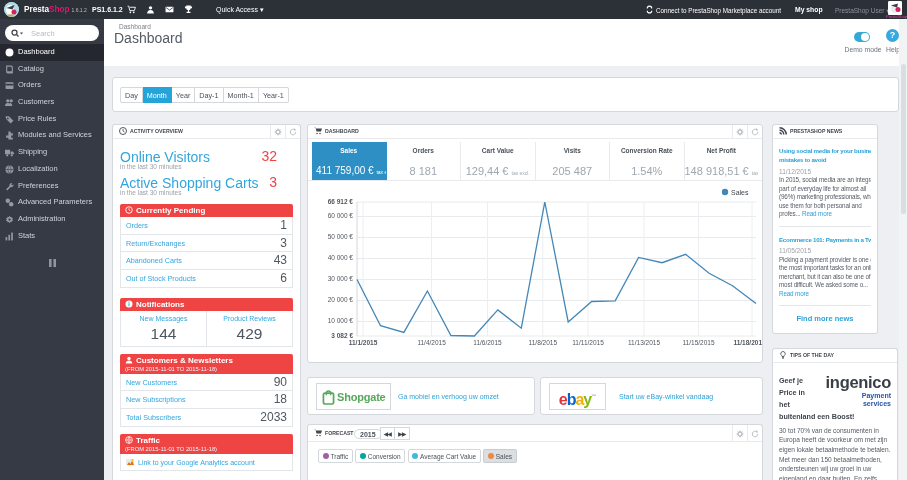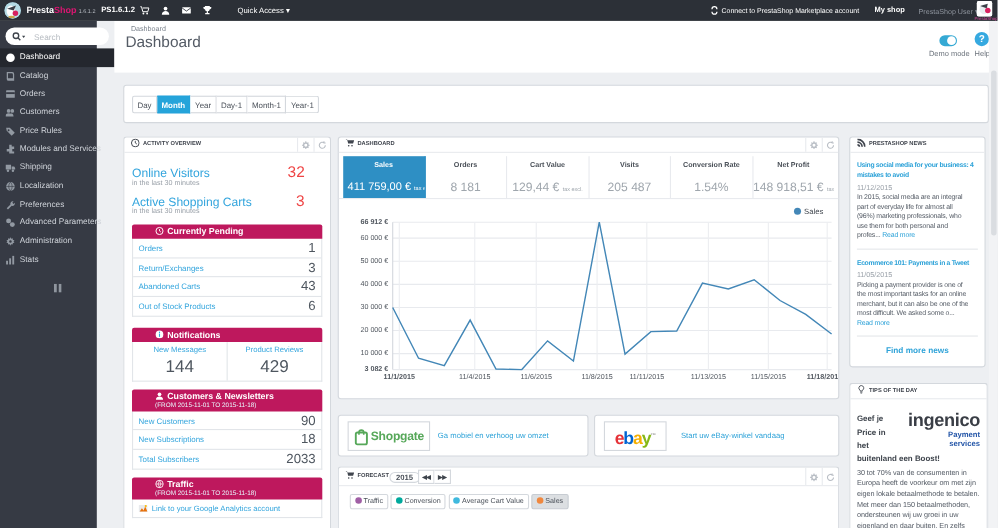--- a/index.html
+++ b/index.html
@@ -13,21 +13,21 @@
 #topbar .brand .ver{font-size:5px;font-weight:normal;color:#b9bec5;margin-left:2px}
 #topbar .ps-ver{position:absolute;left:92px;top:5.5px;font-size:7px;font-weight:bold;color:#fff}
 .tb-ico{position:absolute;top:5px;width:9px;height:9px;fill:#fff}
 #topbar .qa{position:absolute;left:216px;top:6px;font-size:7px;color:#fff}
 #topbar .connect{position:absolute;left:656px;top:6.5px;font-size:6.3px;color:#fff}
 #topbar .myshop{position:absolute;left:795px;top:6px;font-size:6.8px;color:#fff;font-weight:bold}
 #topbar .psuser{position:absolute;left:835px;top:6.5px;font-size:6.5px;color:#8d939c}
 #topbar .avatar{position:absolute;left:888px;top:1px;width:14px;height:14px;background:#fff;border-radius:2px}
 #topbar .avatar-label{position:absolute;left:886px;top:14px;font-size:4px;color:#e04aa0}
 
-#sidebar{position:absolute;top:19px;left:0;width:88px;height:461px;background:#363a44}
+#sidebar{position:absolute;top:19px;left:0;width:104px;height:461px;background:#363a44}
 #sidebar .search{position:absolute;left:5px;top:6px;width:94px;height:16px;background:#fff;border-radius:9px}
 #sidebar .search .mag{position:absolute;left:6px;top:4px}
 #sidebar .search .ph{position:absolute;left:26px;top:4px;font-size:7.5px;color:#b6bbc1}
 #nav{position:absolute;top:25px;left:0;width:104px}
 .nav-item{height:16.7px;line-height:16.7px;font-size:7.5px;color:#cfd3d9;position:relative;padding-left:18px;white-space:nowrap}
 .nav-item.active{background:#24272e;color:#fff}
 .nav-item svg{position:absolute;left:5px;top:4px;width:9px;height:9px;fill:#9299a2}
 .nav-item.active svg{fill:#fff}
 #collapse{position:absolute;top:234px;left:0;width:104px;text-align:center}
 
@@ -38,38 +38,38 @@
 #headband .demo-toggle .knob{position:absolute;right:1px;top:1px;width:8px;height:8px;border-radius:50%;background:#fff}
 #headband .demo-label{position:absolute;left:736px;top:27px;width:46px;text-align:center;font-size:6.8px;color:#6c737c}
 #headband .help-circle{position:absolute;left:782px;top:10px;width:13px;height:13px;border-radius:50%;background:#36a9e0;color:#fff;font-size:9px;font-weight:bold;text-align:center;line-height:13px}
 #headband .help-label{position:absolute;left:780px;top:27px;width:18px;text-align:center;font-size:6.8px;color:#6c737c}
 
 #toolbar{position:absolute;top:77px;left:112px;width:787px;height:35px;background:#fff;border:1px solid #d4d8dd;border-radius:3px}
 .btn-group{position:absolute;left:7px;top:9px;display:flex}
 .btn{height:16px;line-height:15px;padding:0 4px;font-size:7.2px;color:#4a5059;background:#fff;border:1px solid #d4d8dd;border-left:none}
 .btn:first-child{border-left:1px solid #d4d8dd;border-radius:2px 0 0 2px}
 .btn:last-child{border-radius:0 2px 2px 0}
-.btn.active{background:#25a4da;color:#fff;font-weight:bold;border-color:#25a4da}
+.btn.active{background:#25a4da;color:#fff;font-weight:normal;border-color:#25a4da}
 #daterange{position:absolute;right:7px;top:10px;height:15px;line-height:14px;border:1px solid #d4d8dd;border-radius:2px;background:#fff;font-size:7.2px;color:#5a616b;padding:0 5px}
 #daterange b{color:#2da2d8}
 
 .panel{position:absolute;background:#fff;border:1px solid #d4d8dd;border-radius:3px}
 .phead{height:14px;line-height:13px;border-bottom:1px solid #e8eaee;font-size:5.2px;font-weight:bold;color:#40454e;padding:0 6px;position:relative;white-space:nowrap}
 .phead svg{vertical-align:-1.5px;margin-right:3px}
 .picons{position:absolute;right:0;top:0;height:13px;display:flex}
 .picons span{display:block;width:15px;height:13px;border-left:1px solid #e8eaee;text-align:center}
 .picons svg{margin:3px auto 0 auto;display:block}
 
 #activity{left:112px;top:124px;width:189px;height:356px;border-bottom:none;border-radius:3px 3px 0 0}
 .act-body{padding:9px 7px 6px 7px}
 .kpi-row{position:relative;height:15px;margin-top:0}
-.kpi-row .lbl{font-size:11px;color:#33a5dd}
+.kpi-row .lbl{font-size:14px;color:#33a5dd}
 .kpi-row .val{position:absolute;right:16px;top:-0.5px;font-size:14px;color:#ef4444}
 .kpi-sub{font-size:6.5px;color:#9aa1a9;margin:0;height:11px}
-.bluehead{background:#be185d;color:#fff;font-size:8px;font-weight:bold;padding:2px 21px;border-radius:2px 2px 0 0;margin-top:7px;position:relative}
+.bluehead{background:#ef4444;color:#fff;font-size:8px;font-weight:bold;padding:2px 5px;border-radius:2px 2px 0 0;margin-top:7px;position:relative}
 .bluehead .sub{display:block;font-size:5.8px;font-weight:normal;color:#e8f6fd;margin-top:0.5px;line-height:6px}
 .blist{border:1px solid #e2e5e9;border-top:none}
 .blist .row{position:relative;height:17.5px;line-height:17.5px;padding:0 5px;border-bottom:1px solid #e2e5e9;font-size:7.2px;color:#33a5dd}
 .blist .row:last-child{border-bottom:none}
 .blist .row .num{position:absolute;right:5px;top:0;font-size:12px;color:#4e565f}
 .notif-tbl{display:flex;border:1px solid #e2e5e9;border-top:none}
 .notif-cell{flex:1;text-align:center;padding:3px 0 3px 0}
 .notif-cell+.notif-cell{border-left:1px solid #e2e5e9}
 .notif-cell .nl{font-size:7px;color:#33a5dd;margin-top:1px}
 .notif-cell .nv{font-size:15.5px;color:#4e565f;margin-top:3.5px}
@@ -96,21 +96,21 @@
 #forecast .picons svg{margin-top:5px}
 .year-pill{position:absolute;left:46px;top:3.5px;height:10px;line-height:9px;border:1px solid #d4d8dd;border-radius:5.5px;font-size:7px;font-weight:bold;color:#4a5059;padding:0 5px}
 .arrow-btns{position:absolute;left:72px;top:2px;display:flex}
 .arrow-btns span{display:block;width:15px;height:12.5px;line-height:12px;text-align:center;border:1px solid #d4d8dd;border-left:none;font-size:5.5px;color:#3e444c;background:#fff;letter-spacing:-0.5px}
 .arrow-btns span:first-child{border-left:1px solid #d4d8dd}
 .legend-row{padding:2.5px 6px 5px 10px}
 .lbtn{display:inline-block;border:1px solid #d4d8dd;border-radius:2px;font-size:6.5px;color:#4a5059;padding:2.5px 3.5px;margin-right:2.5px;background:#fff}
 .lbtn .dot{display:inline-block;width:6px;height:6px;border-radius:50%;margin-right:2px;vertical-align:-0.5px}
 .lbtn.sel{background:#dcdfe2;border-color:#c7ccd2}
 
-#news{left:772px;top:124px;width:124px;height:210px}
+#news{left:772px;top:124px;width:106px;height:210px}
 .news-body{padding:4px 6px;font-size:6.5px;color:#4a5059}
 .news-title{color:#2da2d8;font-weight:bold;font-size:6.2px;letter-spacing:-0.28px;line-height:1.5;margin-bottom:3.5px;margin-top:2.5px}
 .news-date{color:#9aa1a9;font-size:6.5px;margin-bottom:1.5px}
 .news-p{line-height:1.35;color:#555c66;letter-spacing:-0.15px;font-size:6.3px}
 .news-p .rm{color:#2da2d8}
 .find-more{text-align:center;color:#2da2d8;font-weight:bold;font-size:7.5px;margin:8px 0 6px 0}
 .ndiv{border-top:1px solid #e4e7ea;margin:7px 0 0 0}
 
 #tips{left:772px;top:348px;width:126px;height:132px;border-bottom:none;border-radius:3px 3px 0 0}
 .tips-body{padding:8px 6px;font-size:7px}

